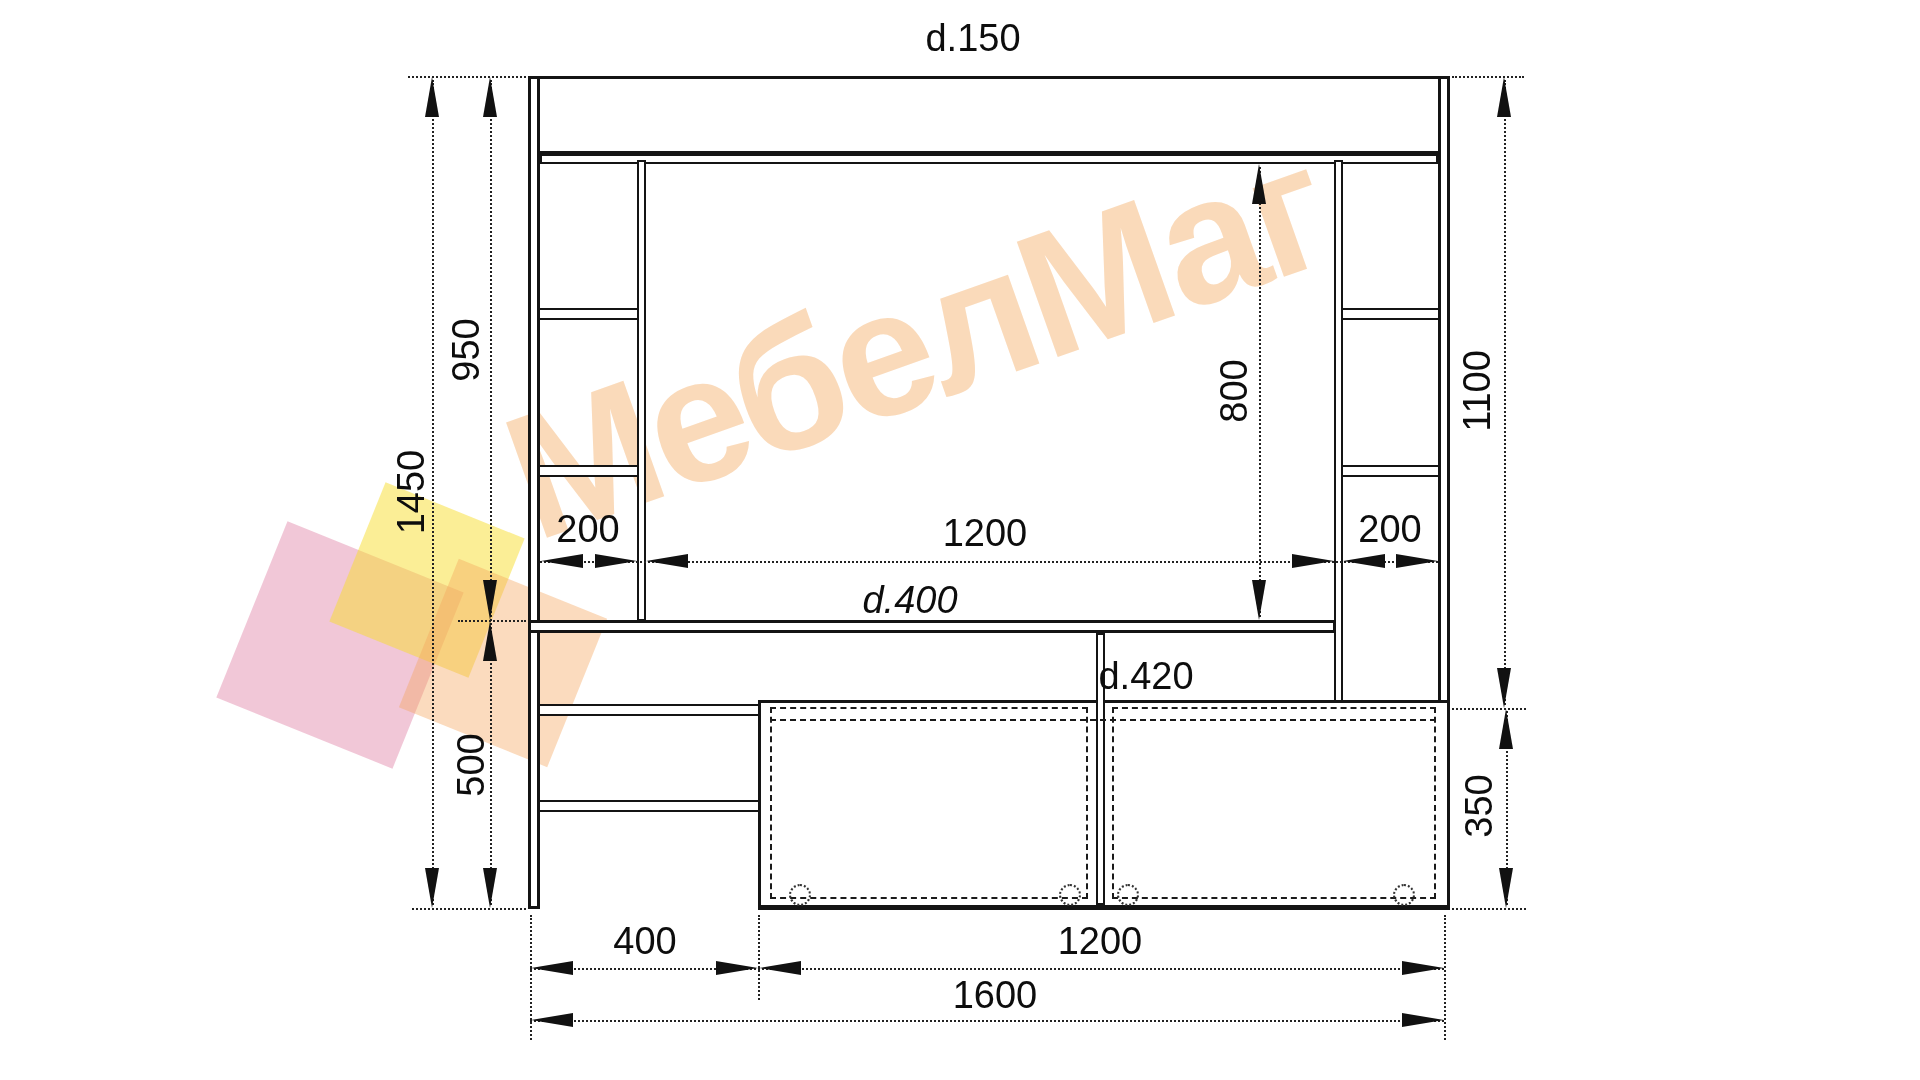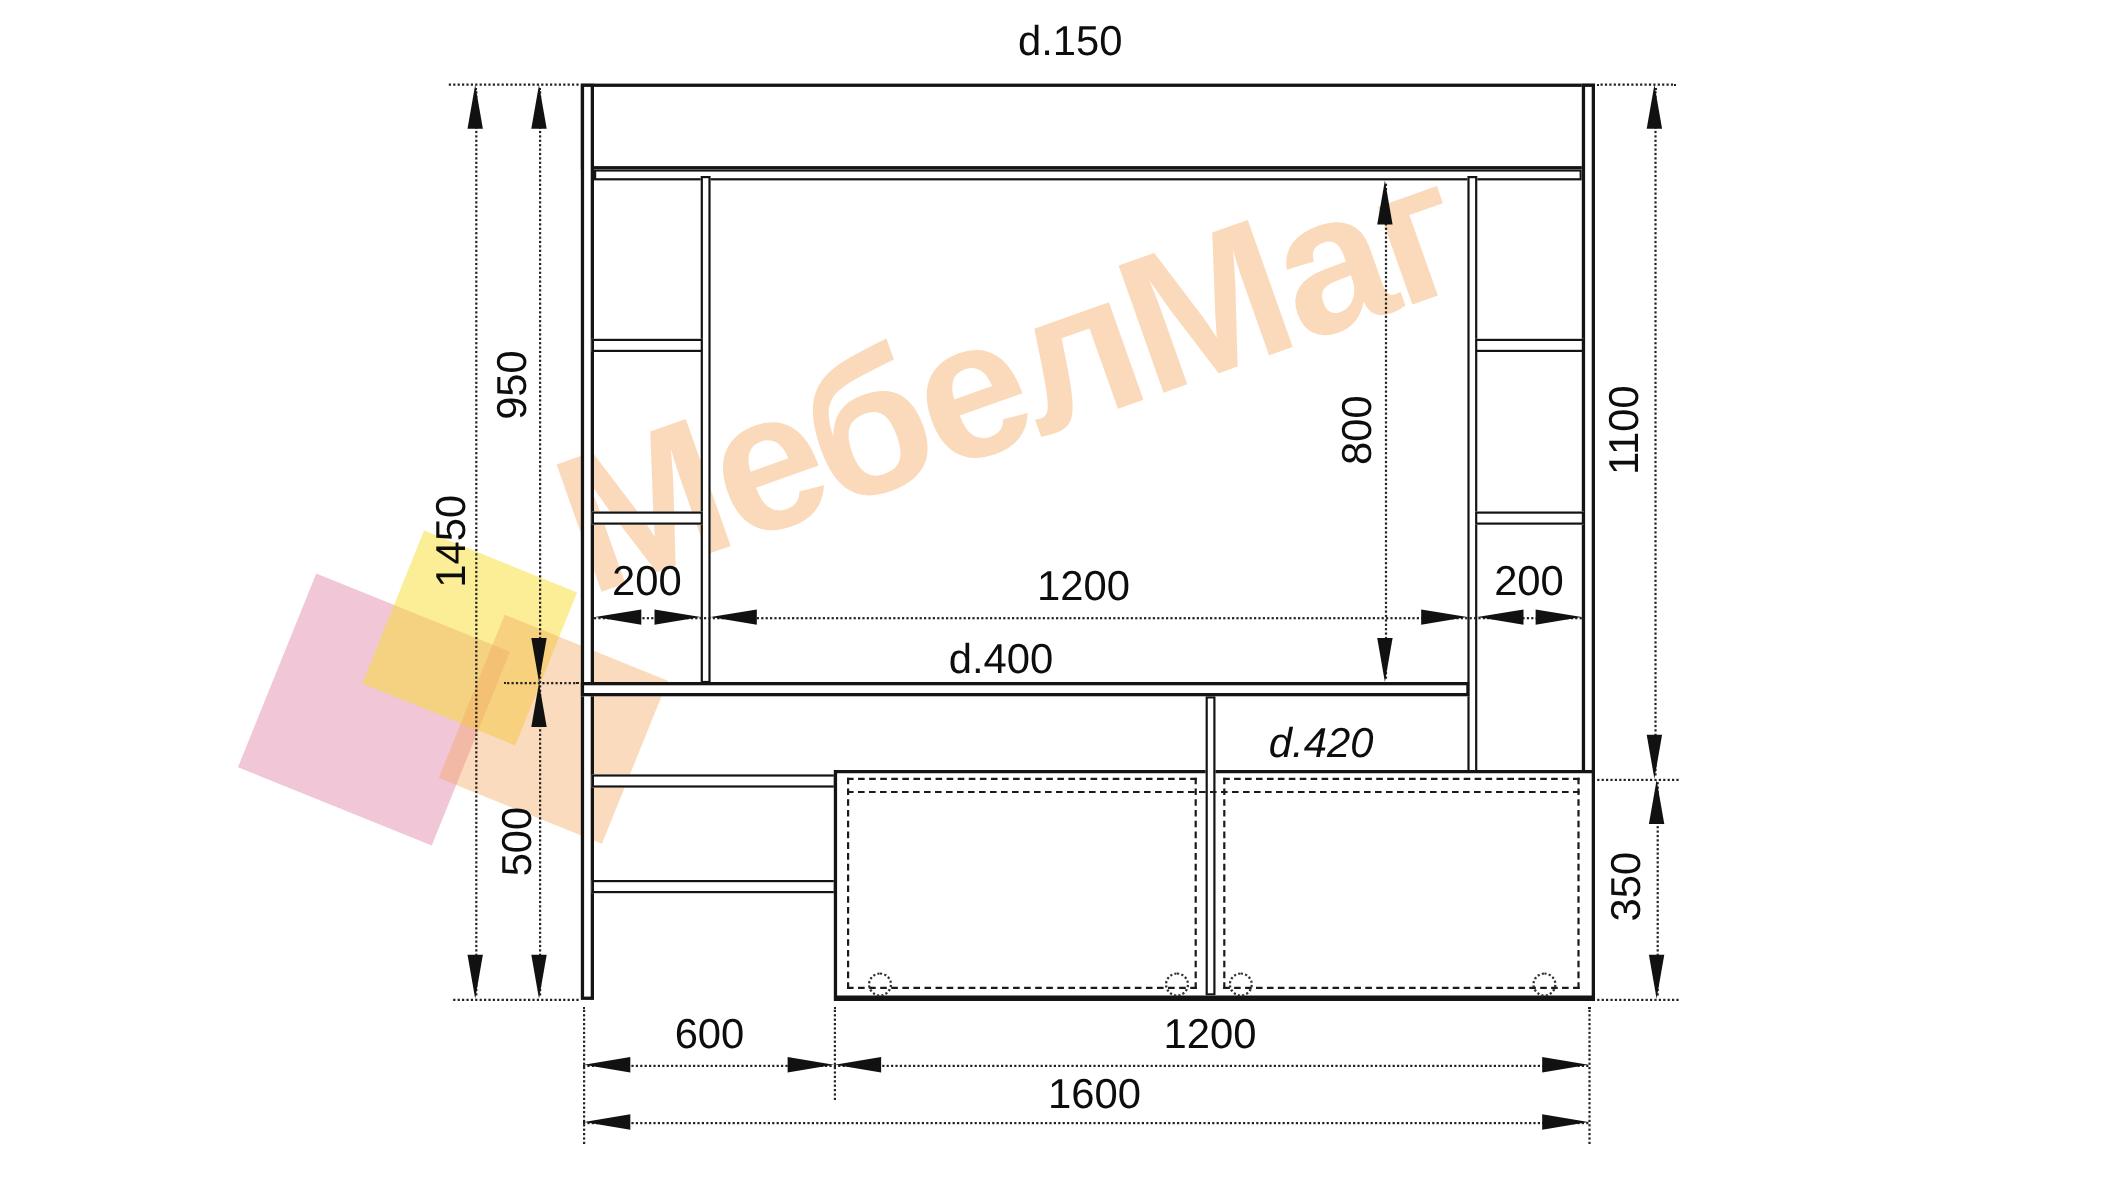--- a/index.html
+++ b/index.html
@@ -122,17 +122,17 @@
 <div class="lbl" style="left:900px;top:16px;width:146px;">d.150</div>
 <div class="vlbl" style="left:301px;top:468px;">1450</div>
 <div class="vlbl" style="left:356px;top:326px;">950</div>
 <div class="vlbl" style="left:361px;top:741px;">500</div>
 <div class="lbl" style="left:518px;top:507px;width:140px;">200</div>
 <div class="lbl" style="left:885px;top:511px;width:200px;">1200</div>
 <div class="lbl" style="left:1320px;top:507px;width:140px;">200</div>
 <div class="vlbl" style="left:1124px;top:367px;">800</div>
 <div class="vlbl" style="left:1367px;top:367px;">1100</div>
 <div class="vlbl" style="left:1369px;top:782px;">350</div>
-<div class="lbl" style="left:820px;top:578px;width:180px;">d.400</div>
-<div class="lbl" style="left:1111px;top:654px;width:180px;font-style:italic;">d.420</div>
-<div class="lbl" style="left:565px;top:919px;width:160px;">600</div>
+<div class="lbl" style="left:820px;top:578px;width:180px;font-style:italic;">d.400</div>
+<div class="lbl" style="left:1056px;top:654px;width:180px;">d.420</div>
+<div class="lbl" style="left:565px;top:919px;width:160px;">400</div>
 <div class="lbl" style="left:1000px;top:919px;width:200px;">1200</div>
 <div class="lbl" style="left:895px;top:973px;width:200px;">1600</div>
 
 </body></html>

